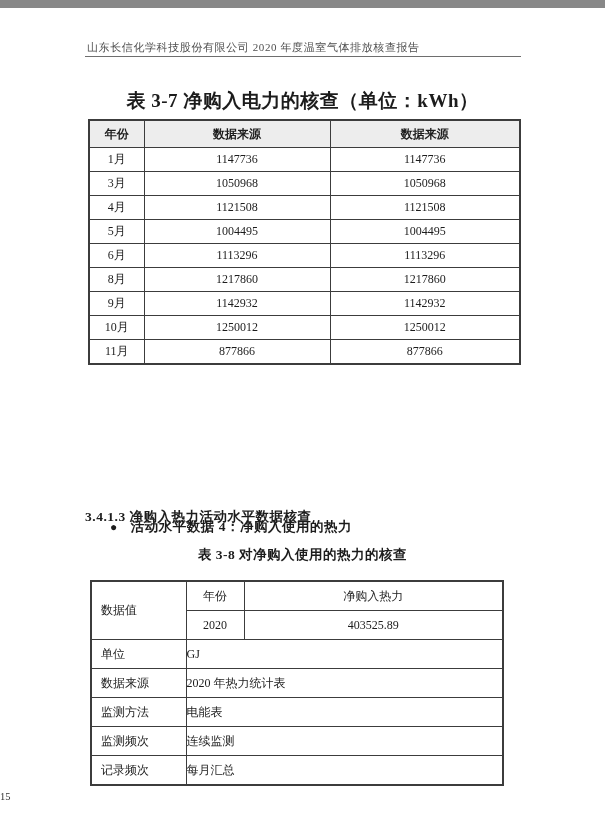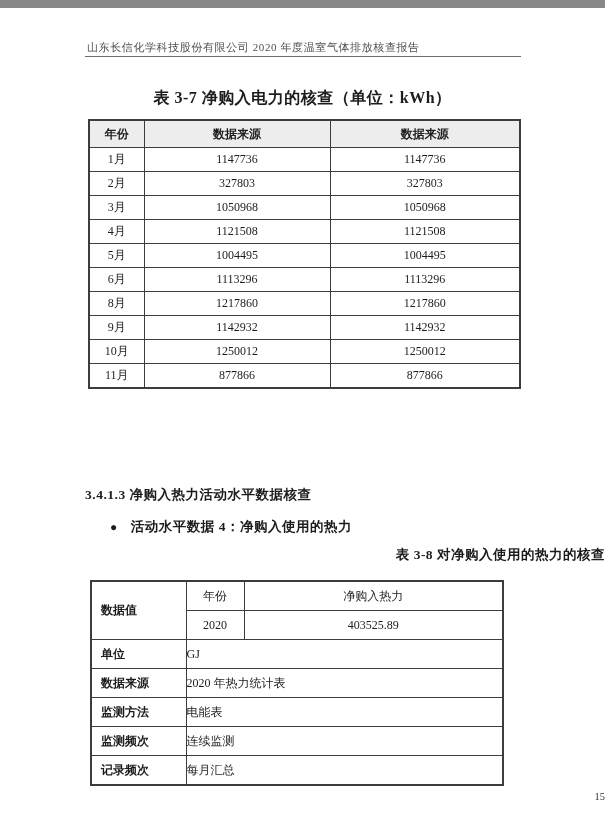--- a/index.html
+++ b/index.html
@@ -16,66 +16,66 @@
     position:absolute; top:32px; left:87px;
     font-size:11px; color:#4f4f4f; letter-spacing:0.6px;
     white-space:nowrap;
   }
   .header-rule {
     position:absolute; top:48px; left:85px;
     width:436px; height:1px; background:#6e6e6e;
   }
   .t1-title {
     position:absolute; top:80px; left:0; width:605px;
-    text-align:center; font-weight:bold; font-size:16px;
+    text-align:center; font-weight:bold; font-size:19px;
     letter-spacing:0.5px;
   }
   table { border-collapse:collapse; table-layout:fixed; }
   table.t1 {
     position:absolute; top:111px; left:88px; width:431px;
     font-size:12px; border:2px solid #3c3c3c;
   }
   table.t1 td, table.t1 th {
     border:1px solid #3c3c3c;
     text-align:center; vertical-align:middle;
     padding:0; font-weight:normal;
     overflow:hidden; white-space:nowrap;
   }
   table.t1 tr.hdr td { height:26px; background:#ededed; font-weight:bold; }
   table.t1 tr.subhdr td { height:26px; font-weight:bold; }
   table.t1 tr.data td { height:23px; }
   .section-heading {
-    position:absolute; top:478px; left:85px;
+    position:absolute; top:500px; left:85px;
     font-weight:bold; font-size:13.5px; letter-spacing:0.5px;
   }
   .bullet-line {
     position:absolute; top:510px; left:110px;
     font-weight:bold; font-size:13.5px; letter-spacing:0.5px;
   }
   .bullet-line .dot { font-size:12px; margin-right:13px; }
   .t2-title {
     position:absolute; top:538px; left:0; width:605px;
-    text-align:right; font-weight:bold; font-size:13.5px;
+    text-align:center; font-weight:bold; font-size:13.5px;
     letter-spacing:0.5px;
   }
   table.t2 {
     position:absolute; top:572px; left:90px; width:412px;
     font-size:12px; border:2px solid #3c3c3c;
   }
   table.t2 td {
     border:1px solid #3c3c3c;
     vertical-align:middle; padding:0;
     height:28px; overflow:hidden; white-space:nowrap;
   }
-  table.t2 td.lbl { font-weight:bold; text-align:left; padding-left:9px; }
+  table.t2 td.lbl { font-weight:normal; text-align:left; padding-left:9px; }
   table.t2 td.ctr { text-align:center; }
   table.t2 td.val { text-align:left; }
   .page-number {
     position:absolute; top:783px; left:0; width:605px;
-    text-align:right; font-size:10.5px; color:#333;
+    text-align:left; font-size:10.5px; color:#333;
   }
 </style>
 </head>
 <body>
 
 <div class="page">
 
   <div class="doc-header-text">山东长信化学科技股份有限公司 2020 年度温室气体排放核查报告</div>
   <div class="header-rule"></div>
 
@@ -90,25 +90,20 @@
     <tbody>
       <tr class="hdr">
         <td>年份</td>
         <td>数据来源</td>
         <td>数据来源</td>
       </tr>
       <tr class="data">
         <td>1月</td>
         <td>1147736</td>
         <td>1147736</td>
-      </tr>
-      <tr class="data">
-        <td>2月</td>
-        <td>327803</td>
-        <td>327803</td>
       </tr>
       <tr class="data">
         <td>3月</td>
         <td>1050968</td>
         <td>1050968</td>
       </tr>
       <tr class="data">
         <td>4月</td>
         <td>1121508</td>
         <td>1121508</td>

